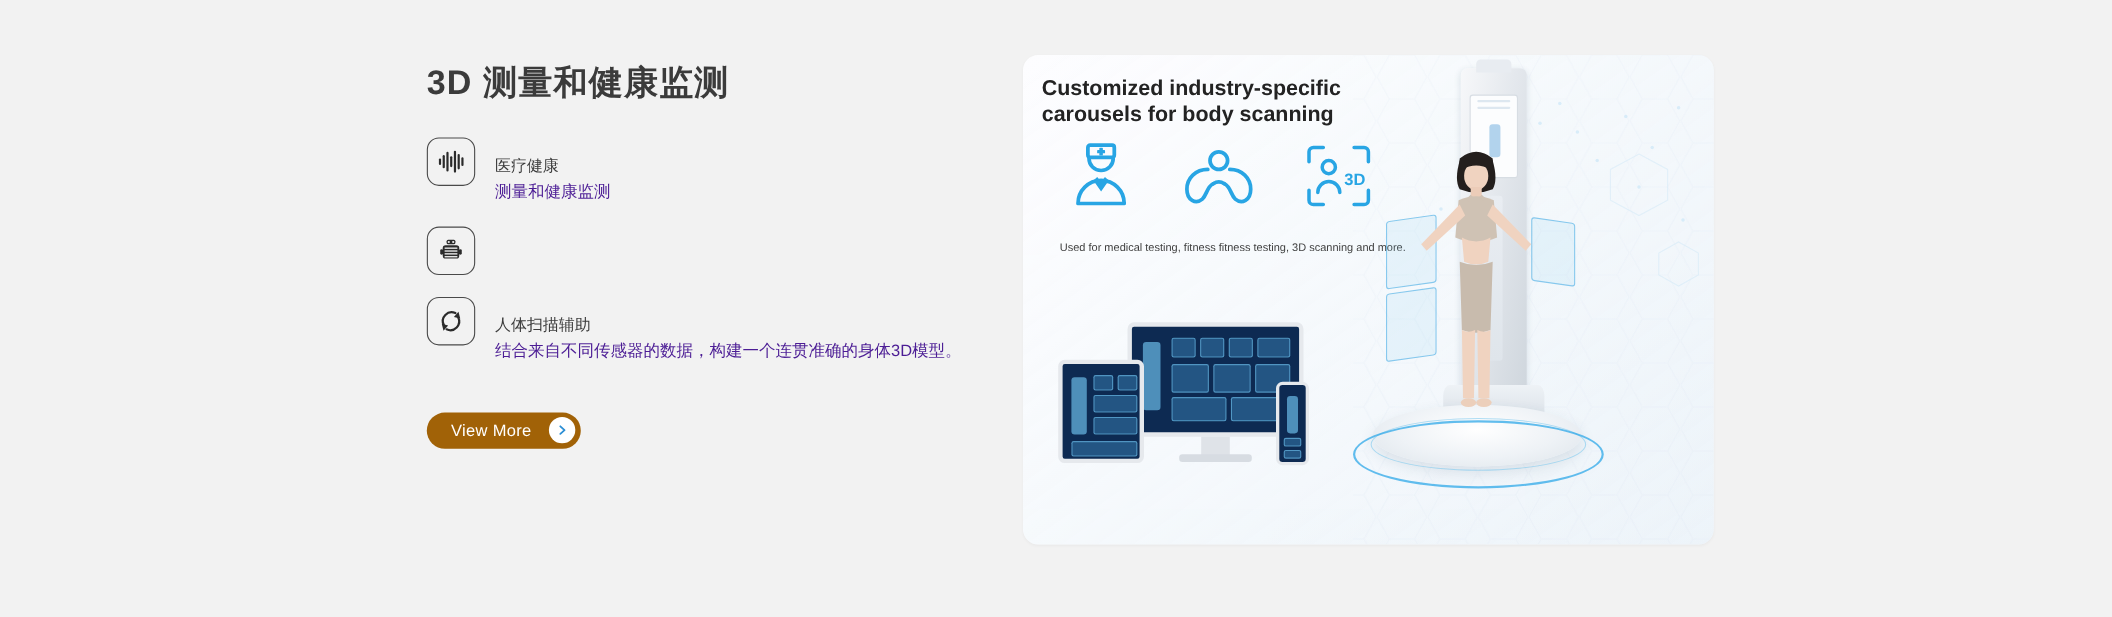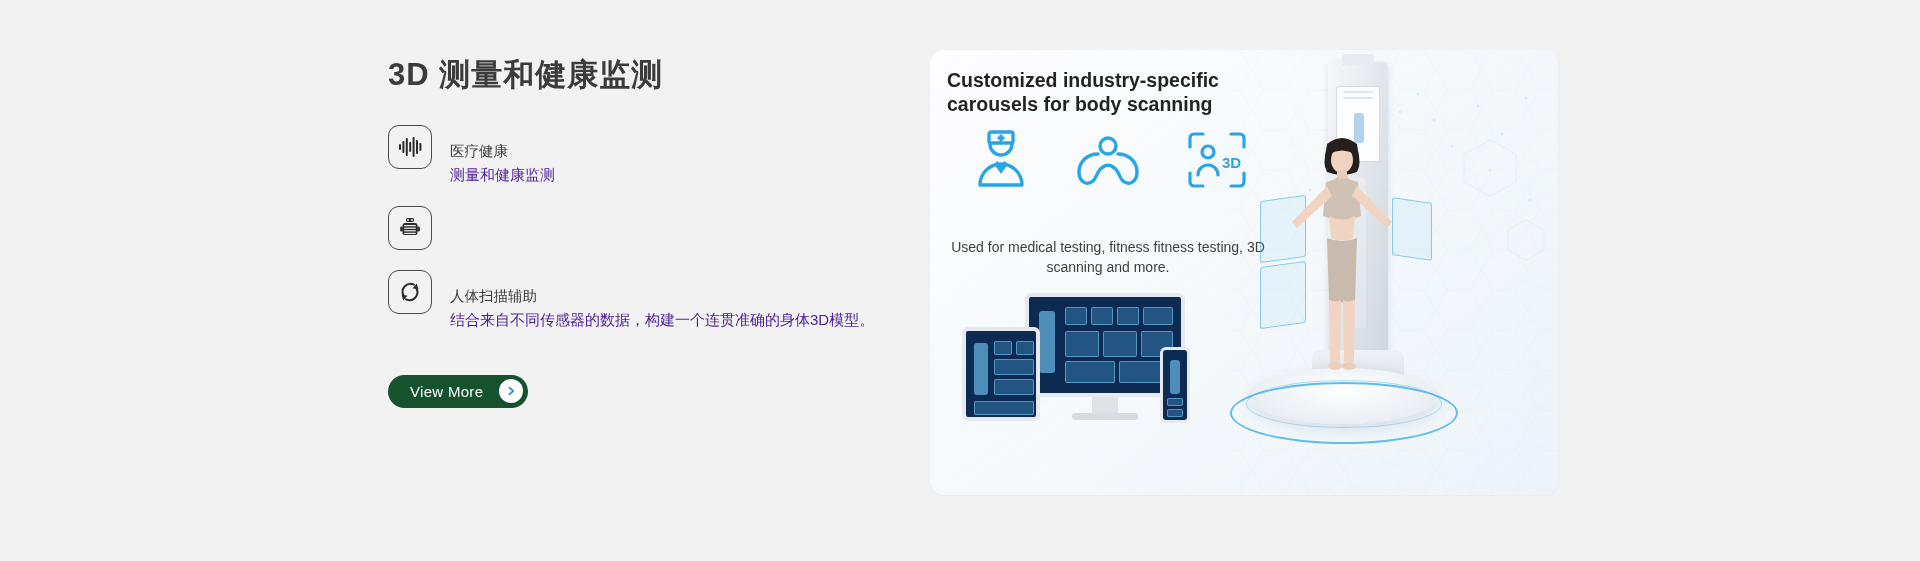--- a/index.html
+++ b/index.html
@@ -60,21 +60,21 @@
     font-size: 15px;
     color: #4c1d95;
     line-height: 1.45;
     white-space: nowrap;
   }
 
   .view-more {
     margin-top: 26px;
     display: inline-flex;
     align-items: center;
-    background: #14532d;
+    background: #a16207;
     border-radius: 22px;
     height: 33px;
     padding: 0 5px 0 22px;
     border: none;
     cursor: pointer;
   }
   .view-more-label {
     color: #ffffff;
     font-size: 15px;
     letter-spacing: .3px;
@@ -119,24 +119,24 @@
     position: absolute;
     left: 20px; top: 78px;
     width: 320px;
     display: flex;
     justify-content: space-around;
     align-items: flex-end;
   }
   .promo-icon svg { display: block; }
   .promo-sub {
     position: absolute;
-    left: 8px; top: 188px;
+    left: 8px; top: 169px;
     width: 340px;
-    text-align: center;
-    font-size: 14px;
+    text-align: right;
+    font-size: 10px;
     color: #3f3f3f;
     line-height: 1.42;
   }
 
   
   .scene { position: absolute; inset: 0; }
 
   
   .pillar {
     position: absolute;

